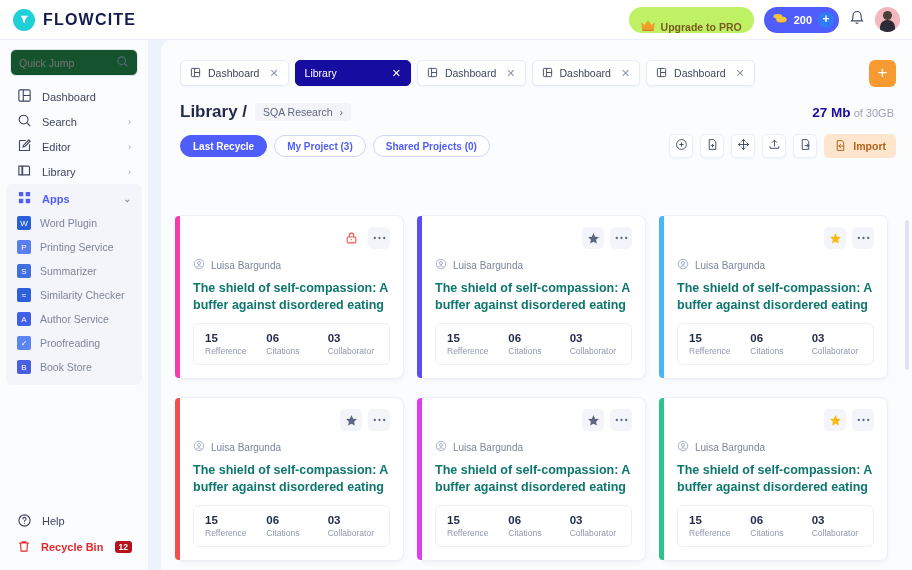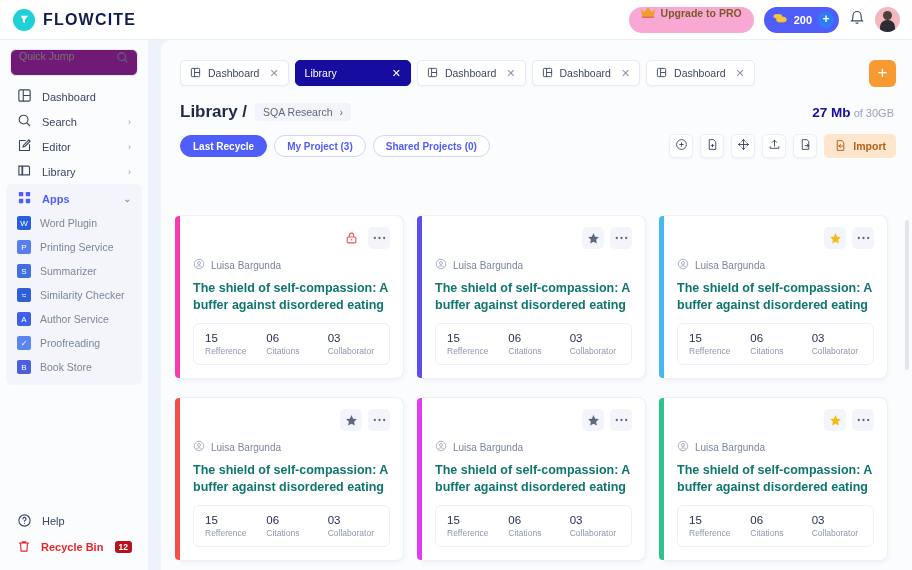--- a/index.html
+++ b/index.html
@@ -28,22 +28,22 @@
   .brand-logo svg { display:block; }
   .brand-name {
     font-size: 16px; font-weight: bold; color: #141b4d;
     letter-spacing: 1.2px;
   }
   .top-right {
     margin-left: auto; display: flex; align-items: center; gap: 10px;
     padding-right: 12px;
   }
   .upgrade-btn {
-    display: flex; align-items: flex-start; gap: 6px;
-    background: #f9a8d4; border-radius: 14px;
+    display: flex; align-items: flex-end; gap: 6px;
+    background: #bef264; border-radius: 14px;
     height: 26px; padding: 0 12px;
     font-size: 10.5px; font-weight: bold; color: #7a5a25;
     cursor: pointer; border: none;
   }
   .coins-btn {
     display: flex; align-items: center; gap: 6px;
     background: #4f5dfb; border-radius: 14px;
     height: 26px; padding: 0 5px 0 8px;
     font-size: 11px; font-weight: bold; color: #ffffff;
     cursor: pointer; border: none;
@@ -71,22 +71,22 @@
   
   .sidebar {
     position: absolute; top: 40px; left: 0; width: 149px; height: 530px;
     background: #fbfcfe;
     border-right: 1px solid #eef1f8;
     z-index: 15;
   }
   .quick-jump {
     margin: 9px 10px 0 10px; height: 27px;
     border: 1px solid #e3e8f2; border-radius: 6px;
-    background: #701a75;
-    display: flex; align-items: flex-start; padding: 0 8px;
+    background: #14532d;
+    display: flex; align-items: center; padding: 0 8px;
   }
   .quick-jump input {
     border: none; outline: none; flex: 1; width: 10px;
     font-size: 10.5px; color: #8d97ad;
     font-family: "Liberation Sans", sans-serif; background: transparent;
   }
   .nav { margin-top: 8px; }
   .nav-item {
     display: flex; align-items: center; gap: 10px;
     height: 25px; padding: 0 11px; margin: 0 6px;
@@ -219,21 +219,21 @@
   .author-name { font-size: 10px; color: #7b859c; }
   .card-title {
     margin-top: 6px; font-size: 12.5px; font-weight: bold;
     color: #0f766e; line-height: 1.32;
   }
   .stats {
     margin-top: 10px; border: 1px solid #edf0f7; border-radius: 6px;
     display: flex; padding: 8px 0 8px 11px;
   }
   .stat { width: 66px; }
-  .stat .num { font-size: 11.5px; font-weight: normal; color: #1f2a4a; }
+  .stat .num { font-size: 11.5px; font-weight: bold; color: #1f2a4a; }
   .stat .lbl { font-size: 8.5px; color: #8d97ad; margin-top: 2px; }
 
   .vscroll {
     position: absolute; right: 3px; top: 180px;
     width: 4px; height: 150px; border-radius: 2px; background: #dfe4f0;
   }
 </style>
 </head>
 <body>
 

